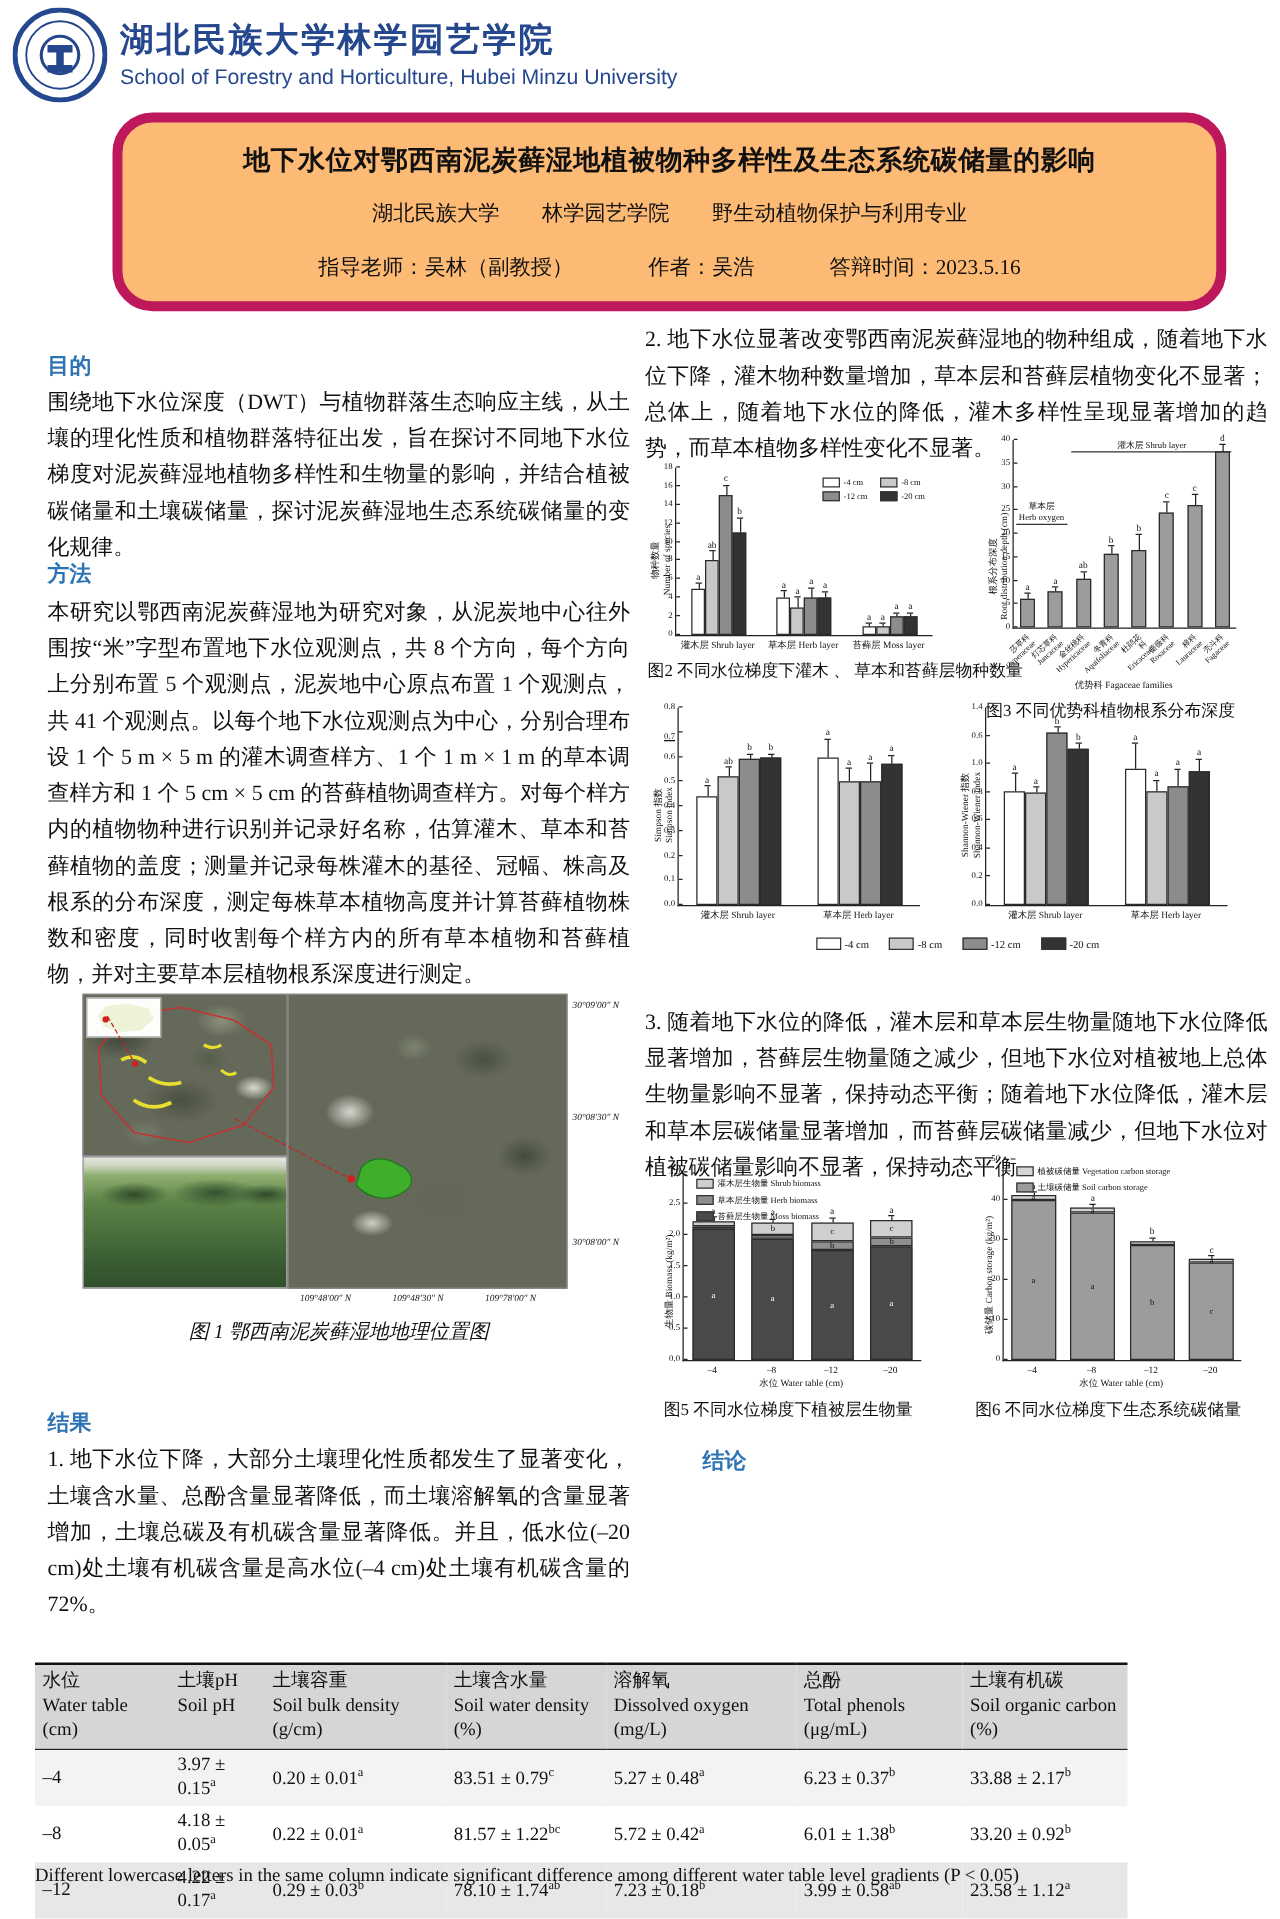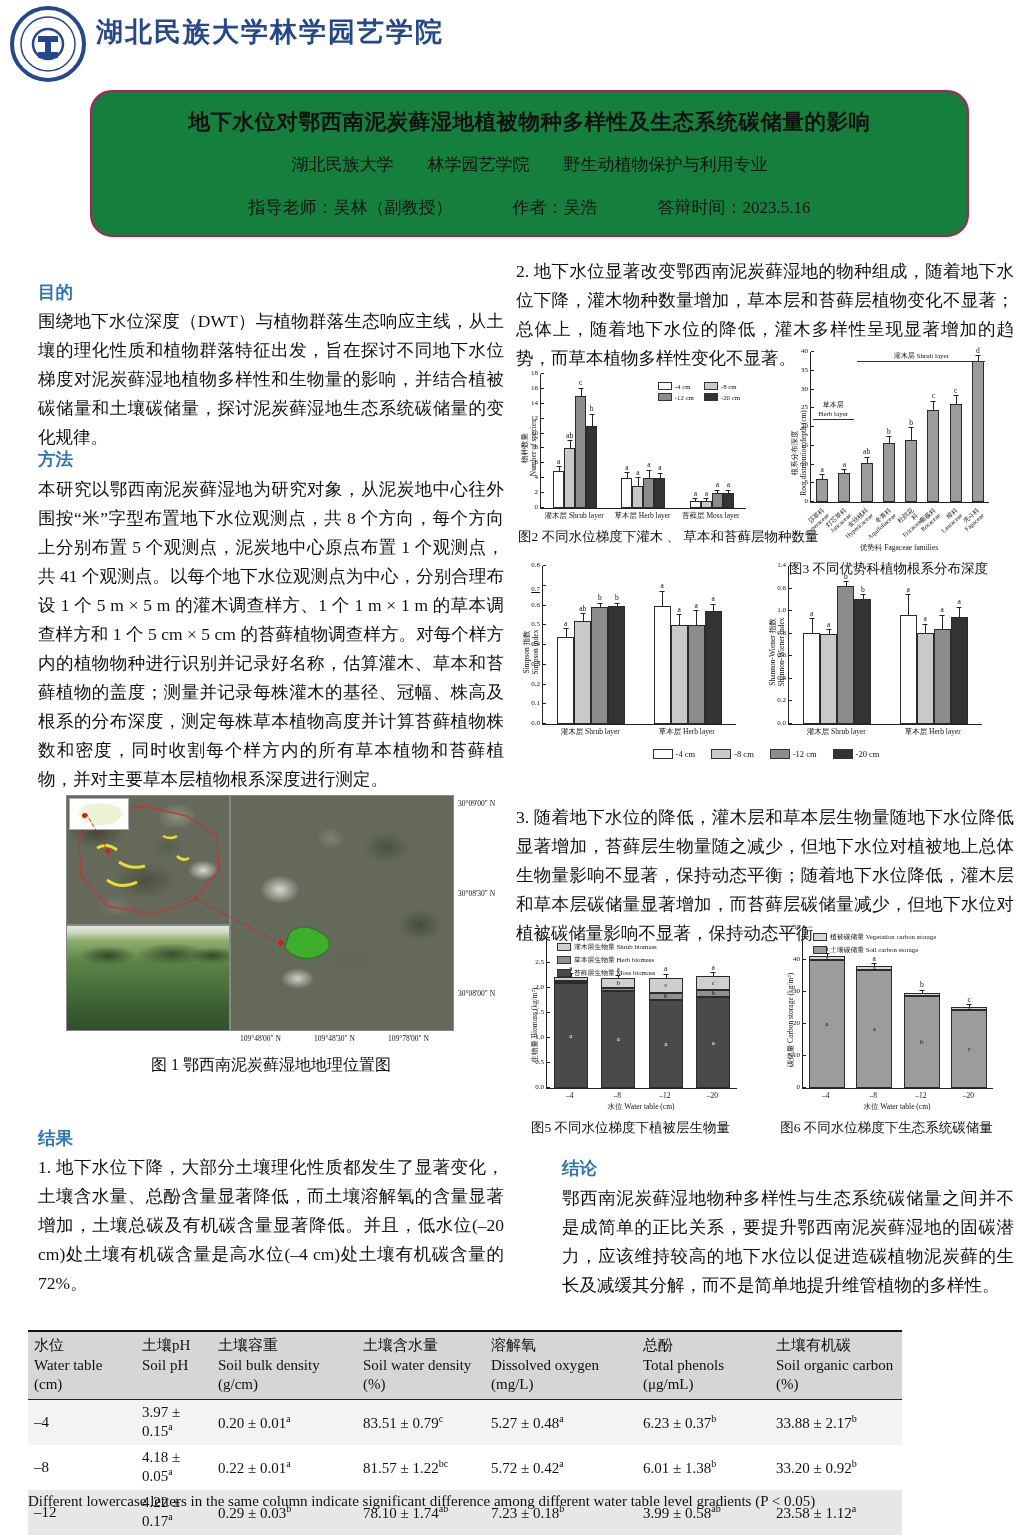--- a/index.html
+++ b/index.html
@@ -4,30 +4,30 @@
 <style>
   html,body{margin:0;padding:0;background:#fff;color:#111;font-family:"Liberation Serif",serif;}
   #poster{position:relative;width:1024px;height:1535px;background:#fff;overflow:hidden;}
 
   
   .logo{position:absolute;left:10px;top:6px;width:76px;height:76px;}
   .hd-cn{position:absolute;left:96px;top:14px;font-family:"Liberation Sans",sans-serif;font-weight:bold;font-size:27px;color:#24478d;letter-spacing:2px;}
   .hd-en{position:absolute;left:96px;top:52px;font-family:"Liberation Sans",sans-serif;font-size:17px;color:#24478d;}
 
   
-  .tbox{position:absolute;left:90px;top:90px;width:875px;height:143px;border:2px solid #be185d;border-radius:22px;background:#15803d;}
+  .tbox{position:absolute;left:90px;top:90px;width:875px;height:143px;border:8px solid #be185d;border-radius:32px;background:#fdba74;}
   .tbox-title{text-align:center;font-weight:bold;font-size:21.5px;margin-top:15px;letter-spacing:0.5px;}
   .tbox-affil{text-align:center;font-size:17px;margin-top:17px;}
   .tbox-adv{display:flex;justify-content:center;gap:60px;font-size:17px;margin-top:20px;}
 
   .sec-h{position:absolute;color:#2e74b5;font-weight:bold;font-size:17.5px;}
   .body-p{position:absolute;font-size:17.5px;line-height:29px;text-align:justify;}
 
   
-  #fig1{position:absolute;left:38px;top:793px;width:466px;height:290px;}
+  #fig1{position:absolute;left:38px;top:793px;width:466px;height:290px;font-style:italic;}
   .sat{position:absolute;border:0.5px solid #888;background-color:#65695a;
     background-image:
       radial-gradient(ellipse 46px 26px at 18% 28%,#41493a 0%,rgba(0,0,0,0) 62%),
       radial-gradient(ellipse 34px 22px at 68% 16%,#8c917c 0%,rgba(0,0,0,0) 60%),
       radial-gradient(ellipse 52px 30px at 48% 66%,#4a503f 0%,rgba(0,0,0,0) 60%),
       radial-gradient(ellipse 22px 14px at 84% 58%,#d9d9d0 0%,rgba(0,0,0,0) 70%),
       radial-gradient(ellipse 30px 20px at 30% 86%,#747a69 0%,rgba(0,0,0,0) 60%),
       radial-gradient(ellipse 26px 18px at 62% 40%,#575e4b 0%,rgba(0,0,0,0) 60%);}
   .sat-left{left:28px;top:2px;width:162px;height:128px;}
   .sat-right{left:192px;top:2px;width:222px;height:234px;
@@ -113,20 +113,21 @@
 <div id="poster">
 
   <svg class="logo" viewBox="0 0 76 76">
     <circle cx="38" cy="38" r="36" fill="#ffffff" stroke="#24478d" stroke-width="4"></circle>
     <circle cx="38" cy="38" r="27" fill="#ffffff" stroke="#24478d" stroke-width="1.5"></circle>
     <path d="M28 30 h20 v6 h-7 v10 h7 v6 h-20 v-6 h7 v-10 h-7 z" fill="#24478d"></path>
     <path d="M23 38 a15 15 0 0 1 30 0" fill="none" stroke="#24478d" stroke-width="2.5"></path>
     <path d="M53 38 a15 15 0 0 1 -30 0" fill="none" stroke="#24478d" stroke-width="2.5"></path>
   </svg>
   <div class="hd-cn">湖北民族大学林学园艺学院</div>
+  <div class="hd-en">School of Forestry and Horticulture, Hubei Minzu University</div>
 
   <div class="tbox">
     <div class="tbox-title">地下水位对鄂西南泥炭藓湿地植被物种多样性及生态系统碳储量的影响</div>
     <div class="tbox-affil">湖北民族大学　　林学园艺学院　　野生动植物保护与利用专业</div>
     <div class="tbox-adv">
       <span>指导老师：吴林（副教授）</span>
       <span>作者：吴浩</span>
       <span>答辩时间：2023.5.16</span>
     </div>
   </div>
@@ -396,21 +397,21 @@
                 <div class="ch-group">
                   <div class="ch-bwrap" style="width: 12px;">
                     <div class="ch-bar" style="height: 140.625px; background: rgb(156, 156, 156);"></div>
                     <div class="ch-err" style="bottom: 140.625px; height: 5.25px;"></div>
                     <div class="ch-errcap" style="bottom: 145.875px;"></div>
                     <div class="ch-letter" style="bottom: 147.875px;">d</div>
                   </div>
                 </div>
               </div>
               <div class="ch-ann ul" style="left: 1%; width: 23%; bottom: 82px;">草本层
-Herb layer</div>
+Herb oxygen</div>
               <div class="ch-ann ul" style="left: 26%; width: 72%; bottom: 140px;">灌木层 Shrub layer</div>
             </div>
             <div class="ch-xrow" style="width: 178px;">
               <div class="ch-xcat rot">
                 <span>莎草科
 Cyperaceae</span>
               </div>
               <div class="ch-xcat rot">
                 <span>灯芯草科
 Juncaceae</span>
@@ -812,21 +813,20 @@
               <div class="ch-xcat"><span>–4</span></div>
               <div class="ch-xcat"><span>–8</span></div>
               <div class="ch-xcat"><span>–12</span></div>
               <div class="ch-xcat"><span>–20</span></div>
             </div>
             <div class="ch-xlabel" style="width: 190px;">水位 Water table (cm)</div>
           </div>
         </div><div class="ch-caption">图6 不同水位梯度下生态系统碳储量</div></div></div>
 
   <div class="sec-h" style="left:562px;top:1156px;">结论</div>
-  <div class="body-p" style="left:562px;top:1184px;width:452px;">鄂西南泥炭藓湿地物种多样性与生态系统碳储量之间并不是成简单的正比关系，要提升鄂西南泥炭藓湿地的固碳潜力，应该维持较高的地下水位以促进造碳植物泥炭藓的生长及减缓其分解，而不是简单地提升维管植物的多样性。</div>
 
   <table class="soil-table">
     <colgroup>
       <col style="width:108px">
         <col style="width:76px">
         <col style="width:145px">
         <col style="width:128px">
       <col style="width:152px">
         <col style="width:133px">
         <col style="width:132px">

